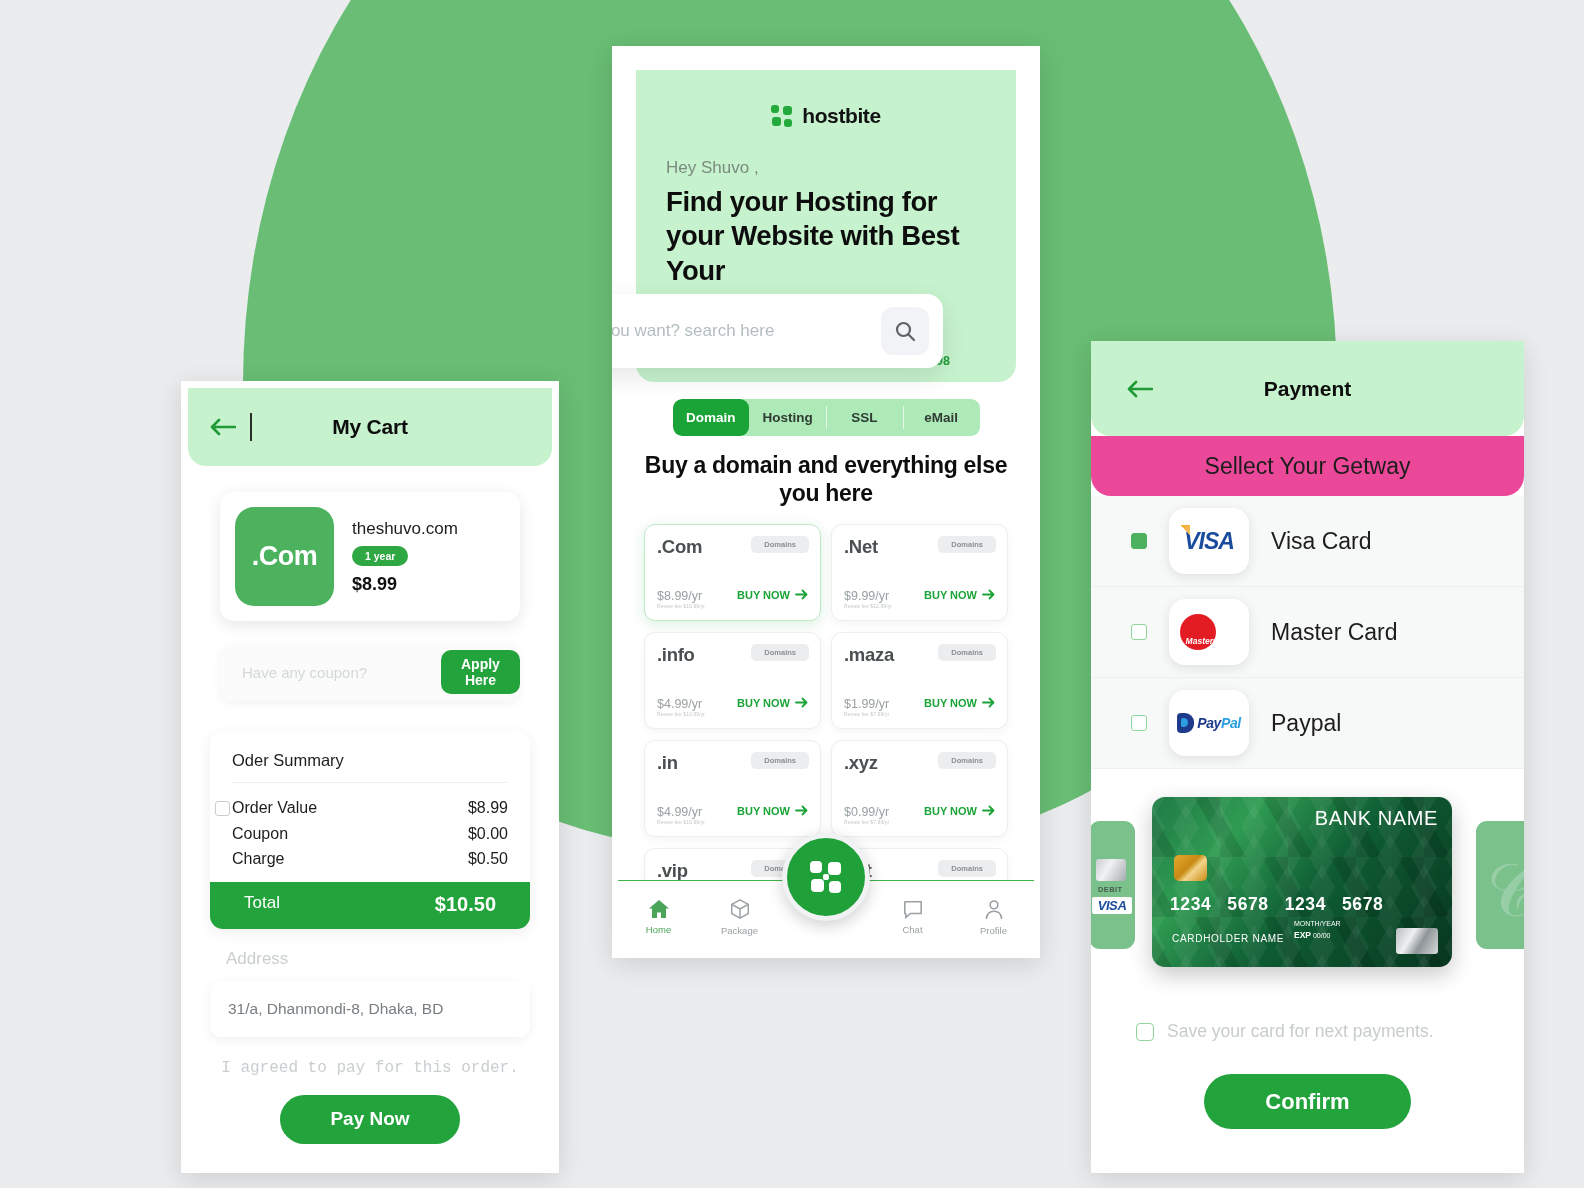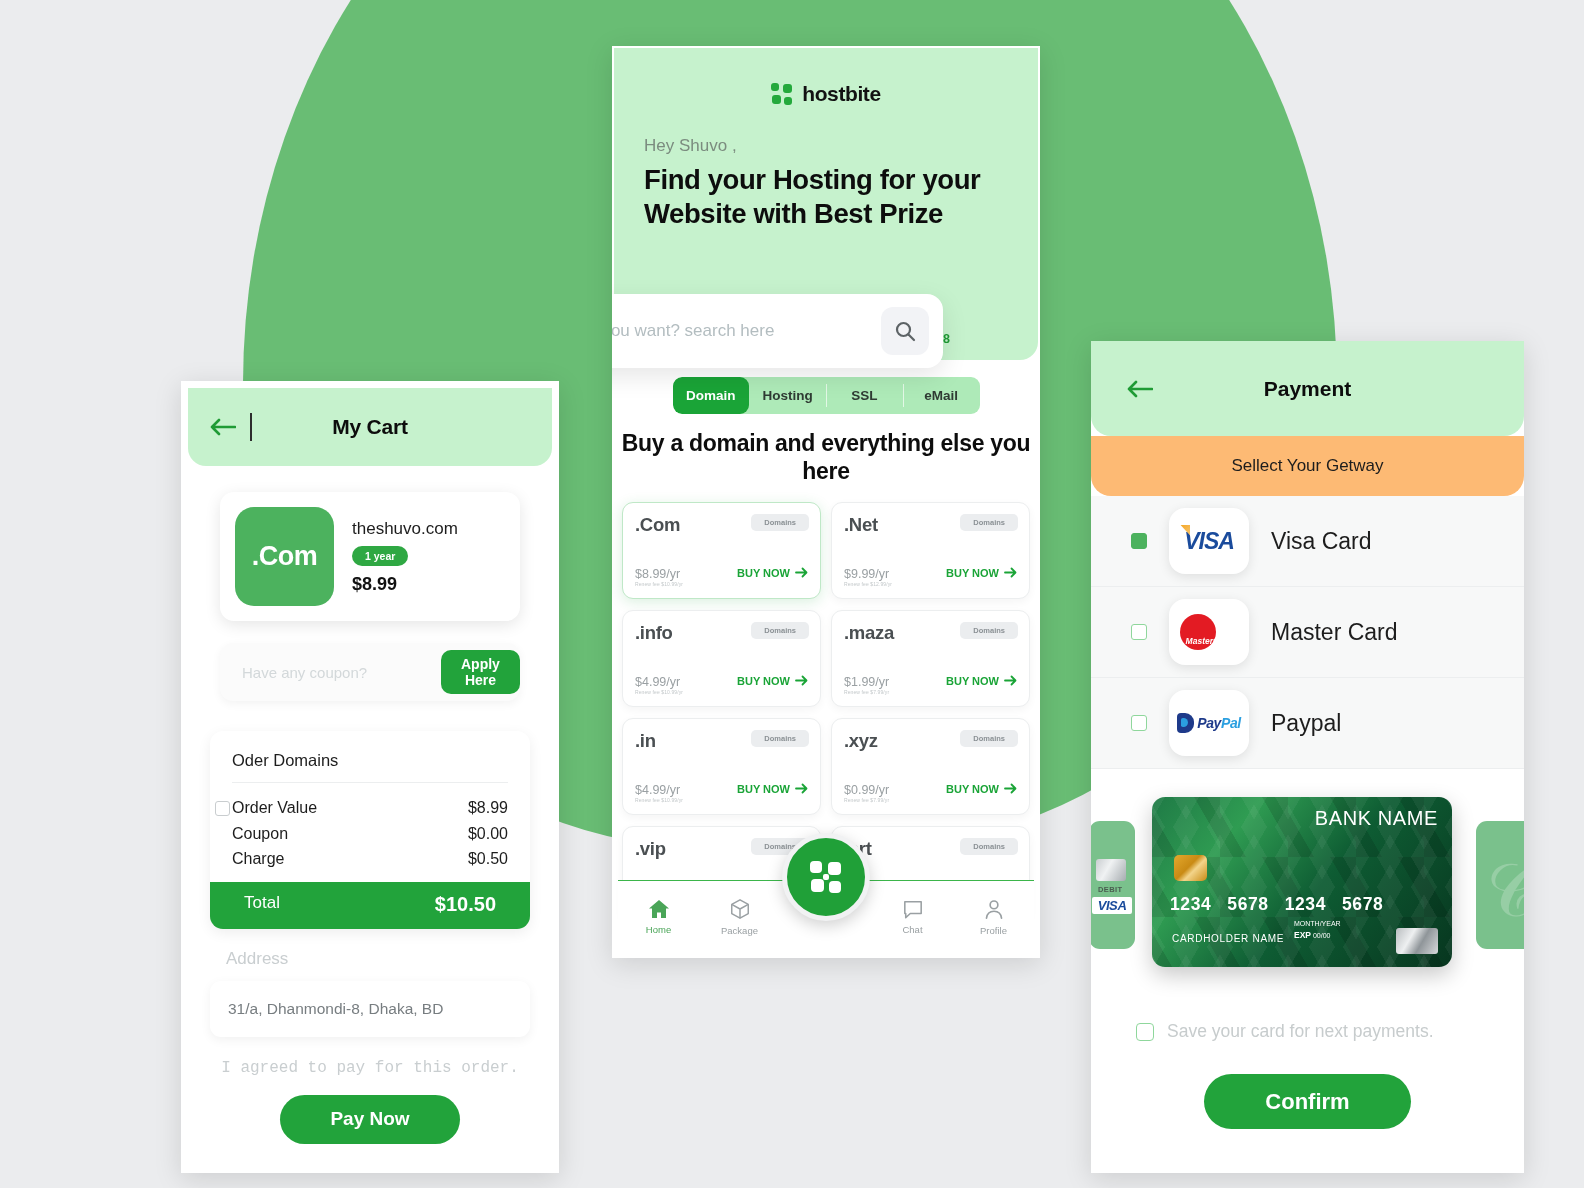--- a/index.html
+++ b/index.html
@@ -24,21 +24,21 @@
   
   .panel {
     position: absolute;
     background: #ffffff;
     z-index: 5;
     box-shadow: 0 6px 26px rgba(0,0,0,.13);
     overflow: hidden;
   }
 
   
-  #home { left: 612px; top: 46px; width: 428px; height: 912px; padding: 2px; }
+  #home { left: 612px; top: 46px; width: 428px; height: 912px; padding: 24px; }
   .home-hero {
     background: #c6f2cd;
     border-radius: 0 0 18px 18px;
     height: 312px;
     position: relative;
     padding: 0 30px;
   }
   .brand { display:flex; align-items:center; justify-content:center; gap:9px; padding-top:34px; }
   .brand-mark { width: 22px; height: 22px; position: relative; flex: 0 0 auto;}
   .brand-mark i {
@@ -198,23 +198,23 @@
     font-size:19px; font-weight:800; cursor:pointer;
     font-family:"Liberation Sans", sans-serif;
   }
 
   
   #pay { left: 1091px; top: 341px; width: 433px; height: 832px; padding:0; background:#fff;}
   .pay-head { background:#c6f2cd; border-radius:0 0 20px 20px; height:95px;
               display:flex; align-items:center; padding:0 36px; position:relative; }
   .pay-head h2 { position:absolute; left:0; right:0; text-align:center;
                  font-size:21px; font-weight:800; color:#0d0d0d; }
-  .pay-sub { background:#fdba74; border-radius:0 0 20px 20px; height:60px;
+  .pay-sub { background:#ec4899; border-radius:0 0 20px 20px; height:60px;
              display:flex; align-items:center; justify-content:center;
-             font-size:17px; color:#1d1d1d; }
+             font-size:23px; color:#1d1d1d; }
 
   .gw-row { height:91px; background:#f7f8f8; border-bottom:1px solid #eceeef;
             display:flex; align-items:center; padding-left:40px; gap:22px; cursor:pointer;}
   .gw-box { width:16px; height:16px; border-radius:3px; border:1.4px solid #8fd79c; background:#fff; }
   .gw-box.on { background:#4cb25e; border-color:#4cb25e; }
   .gw-logo { width:80px; height:66px; background:#fff; border-radius:16px;
              box-shadow:0 3px 12px rgba(0,0,0,.10); display:flex;
              align-items:center; justify-content:center; }
   .gw-label { font-size:23px; color:#1d1d1d; }
 
@@ -301,21 +301,21 @@
         <span class="brand-mark">
           <i></i>
             <i></i>
             <i></i>
             <i></i>
         </span>
         <span class="brand-text">hostbite</span>
       </div>
 
       <div class="greet">Hey Shuvo  ,</div>
-      <div class="hero-title">Find your Hosting for your Website with Best Prize</div>
+      <div class="hero-title">Find your Hosting for your Website with Best Your</div>
 
       <div class="promo-row">
         <span>.COM only $5.98*</span>
         <span>.NET only $9.98</span>
       </div>
     </div>
 
     <div class="searchbar">
       <input placeholder="What you want? search here" style="">
       <button class="search-btn">
@@ -536,21 +536,21 @@
         <div class="ci-price">$8.99</div>
       </div>
     </div>
 
     <div class="coupon">
       <input placeholder="Have any coupon?" style="">
       <button class="apply-btn">Apply Here</button>
     </div>
 
     <div class="summary">
-      <h3>Oder Domains</h3>
+      <h3>Oder Summary</h3>
       <hr>
       <div class="sum-rows">
         <div class="sum-row">
           <span>Order Value</span>
           <span>$8.99</span>
         </div>
         <div class="sum-row">
           <span>Coupon</span>
           <span>$0.00</span>
         </div>

